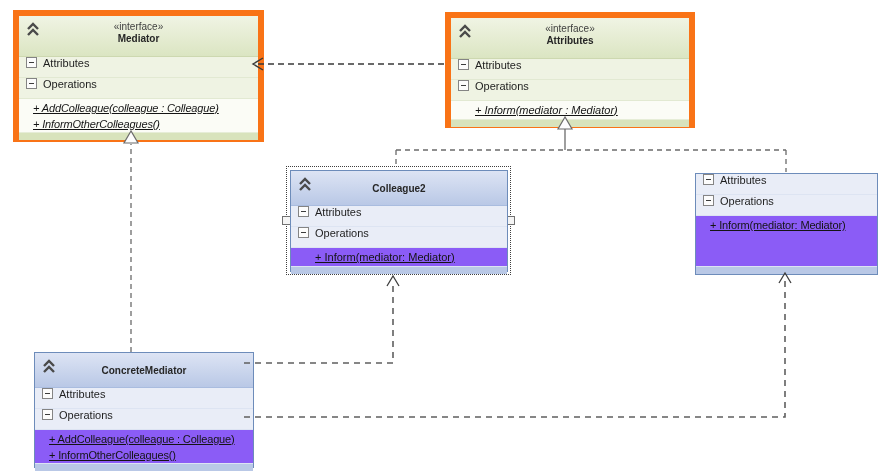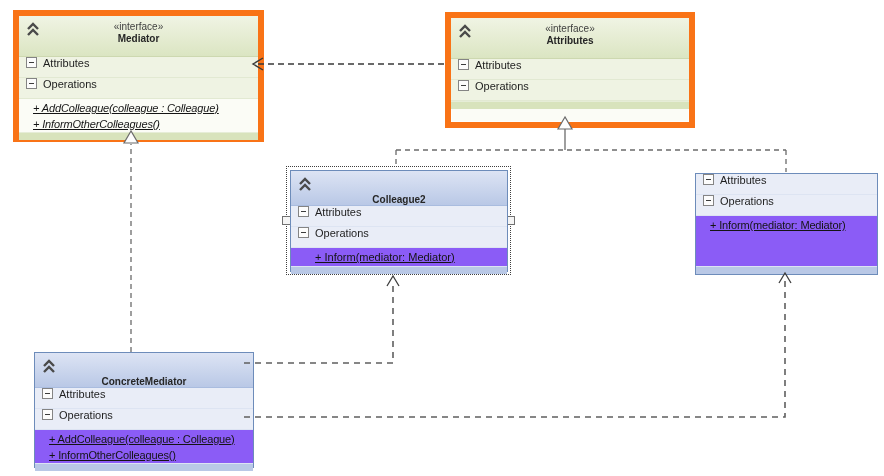--- a/index.html
+++ b/index.html
@@ -18,21 +18,21 @@
   .uml-box.blue{border:1px solid #6d8cba;background:#fcfdfe;}
 
   .box-header{position:relative;text-align:center;flex:0 0 auto;}
   .green .box-header{
     height:40px;background:linear-gradient(#f0f4e4,#dbe5c2);
     border-bottom:1px solid #cdd8b0;
   }
   .blue .box-header{
     height:34px;background:linear-gradient(#dde4f4,#b9c8e6);
     border-bottom:1px solid #a9bcdf;
-    display:flex;align-items:flex-end;justify-content:center;
+    display:flex;align-items:center;justify-content:center;
   }
   .stereotype{font-size:10px;color:#3f3f3f;padding-top:5px;}
   .box-title{font-size:10px;font-weight:bold;color:#262626;padding-top:1px;}
   .blue .box-title{padding-top:0;}
 
   .chevron{position:absolute;left:6px;top:6px;width:16px;height:15px;}
 
   .section-row{
     flex:0 0 20px;display:flex;align-items:flex-start;gap:6px;
     padding-left:7px;font-size:11px;color:#1e1e1e;
@@ -119,20 +119,23 @@
       <div class="box-title">Attributes</div>
     </div>
     <div class="section-row">
       <span class="minus-box"></span>
       <span>Attributes</span>
     </div>
     <div class="section-row">
       <span class="minus-box"></span>
       <span>Operations</span>
     </div>
+    <div class="ops">
+      <div>+ Inform(mediator : Mediator)</div>
+    </div>
     <div class="footer-band"></div>
   </div>
 
   <div class="uml-box blue" style="left:290px;top:170px;width:216px;height:100px;">
     <div class="box-header">
       <span class="chevron">
         <svg width="16" height="15" viewBox="0 0 16 15">
             <path d="M3 7 L8 2 L13 7 M3 13 L8 8 L13 13" fill="none" stroke="#4a4a4a" stroke-width="2.4"></path>
           </svg>
       </span>

